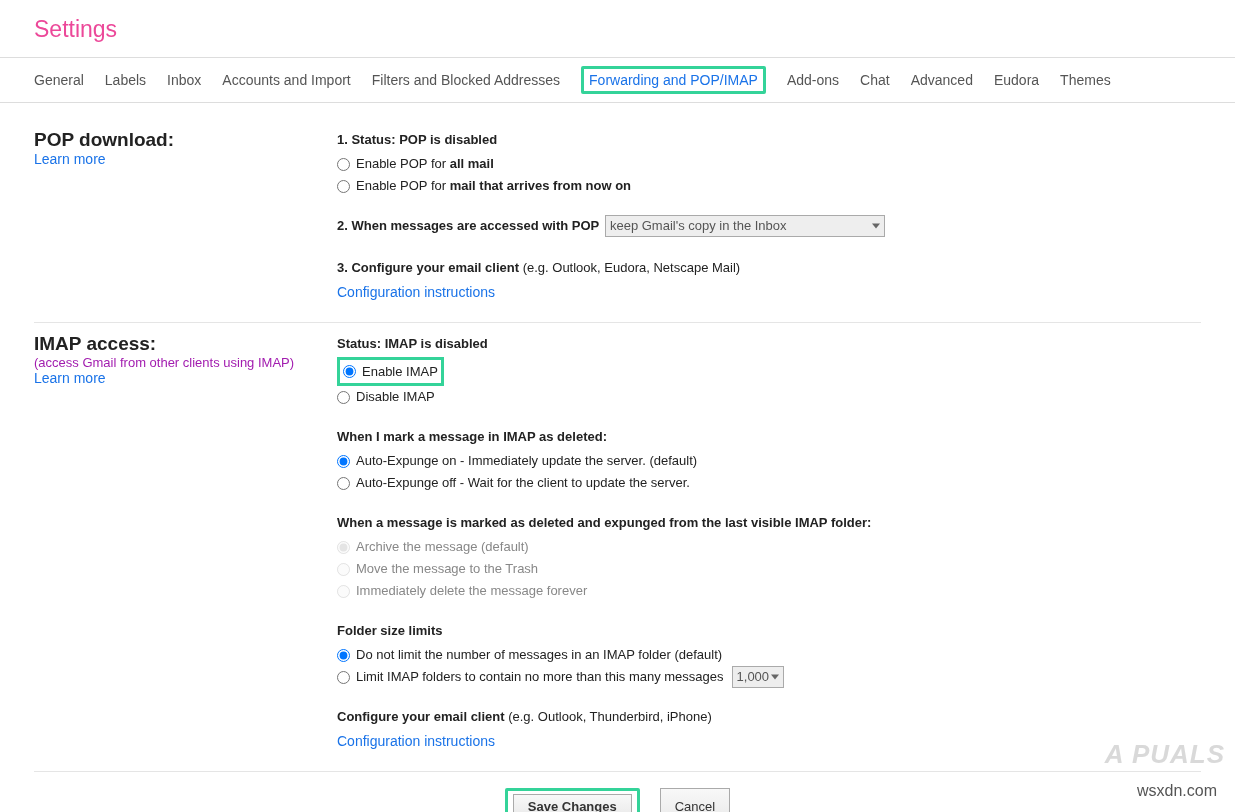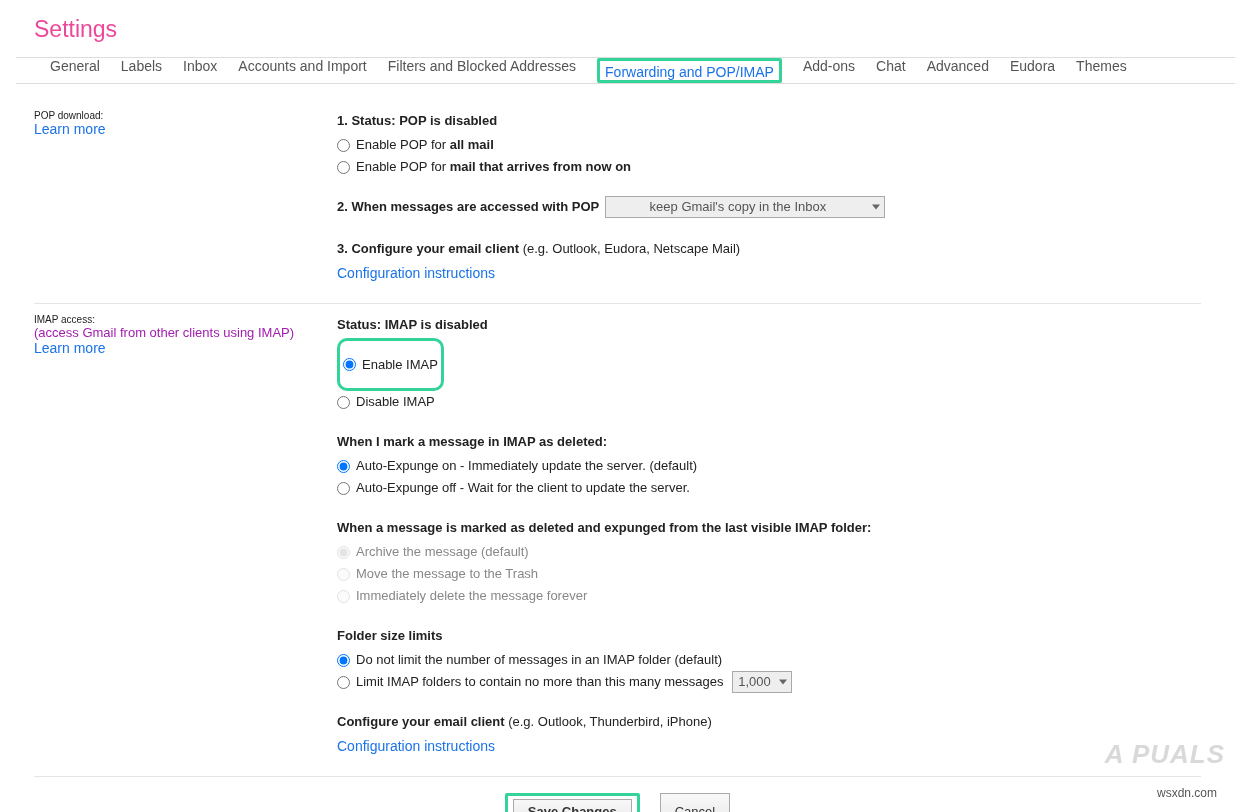--- a/index.html
+++ b/index.html
@@ -19,22 +19,22 @@
       font-weight: 400;
       color: #ec4899;
       padding: 16px 34px 14px;
     }
     .tabs-row {
       border-top: 1px solid #ddd;
       border-bottom: 1px solid #ddd;
       padding: 0 34px;
       display: flex;
       gap: 21px;
-      height: 27px;
-      margin-left: 16px;
+      align-items: center;
+      height: 46px;
     }
     .tab {
       font-size: 14px;
       color: #555;
       cursor: pointer;
       white-space: nowrap;
     }
     .tab.active {
       color: #1a73e8;
       font-weight: 500;
@@ -56,22 +56,22 @@
       border-top: 1px solid #e5e5e5;
     }
     .section-left {
       width: 303px;
       flex-shrink: 0;
     }
     .section-right {
       flex: 1;
     }
     .section-heading {
-      font-weight: normal;
-      font-size: 10px;
+      font-weight: bold;
+      font-size: 19px;
       color: #222;
     }
     .section-sub {
       font-size: 13px;
       color: #a21caf;
     }
     .link {
       color: #1a73e8;
       cursor: pointer;
       font-size: 14px;
@@ -108,21 +108,20 @@
       color: #555;
       appearance: none;
       position: relative;
       display: inline-block;
       line-height: 18px;
     }
     .select-wrap {
       position: relative;
       display: inline-block;
       vertical-align: middle;
-      text-align: center;
     }
     .select-wrap::after {
       content: "";
       position: absolute;
       right: 5px;
       top: 50%;
       transform: translateY(-50%);
       width: 0;
       height: 0;
       border-left: 4px solid transparent;
@@ -163,32 +162,32 @@
       font-weight: bold;
       color: rgba(180,180,180,0.5);
       pointer-events: none;
       font-style: italic;
       letter-spacing: 1px;
     }
     .watermark-url {
       position: fixed;
       right: 18px;
       bottom: 12px;
-      font-size: 12px;
+      font-size: 16px;
       color: #555;
       pointer-events: none;
     }
     .inline-select {
       vertical-align: baseline;
       margin-left: 2px;
     }
     .tight-highlight {
       border: 3px solid #34d399;
-      padding: 16px 3px;
-      border-radius: 10px;
+      padding: 4px 3px;
+      border-radius: 0;
       display: inline-flex;
       align-items: center;
       gap: 6px;
     }
   </style>
 </head>
 <body>
 
 <div class="page-title">Settings</div>
 
@@ -291,21 +290,21 @@
       <div class="spacer"></div>
       <div class="row bold">Folder size limits</div>
       <div class="radio-line">
         <input type="radio" name="imap-folder" checked="" style="">
         <label>Do not limit the number of messages in an IMAP folder (default)</label>
       </div>
       <div class="radio-line">
         <input type="radio" name="imap-folder" style="">
         <label>Limit IMAP folders to contain no more than this many messages</label>
         <span class="select-wrap inline-select">
-          <span class="select-box" style="width:60px;">1,000</span>
+          <span class="select-box" style="width:52px;">1,000</span>
         </span>
       </div>
       <div class="spacer"></div>
       <div class="row">
         <span class="bold">Configure your email client </span><span>(e.g. Outlook, Thunderbird, iPhone)</span>
       </div>
       <div class="row">
         <span class="link">Configuration instructions</span>
       </div>
     </div>

